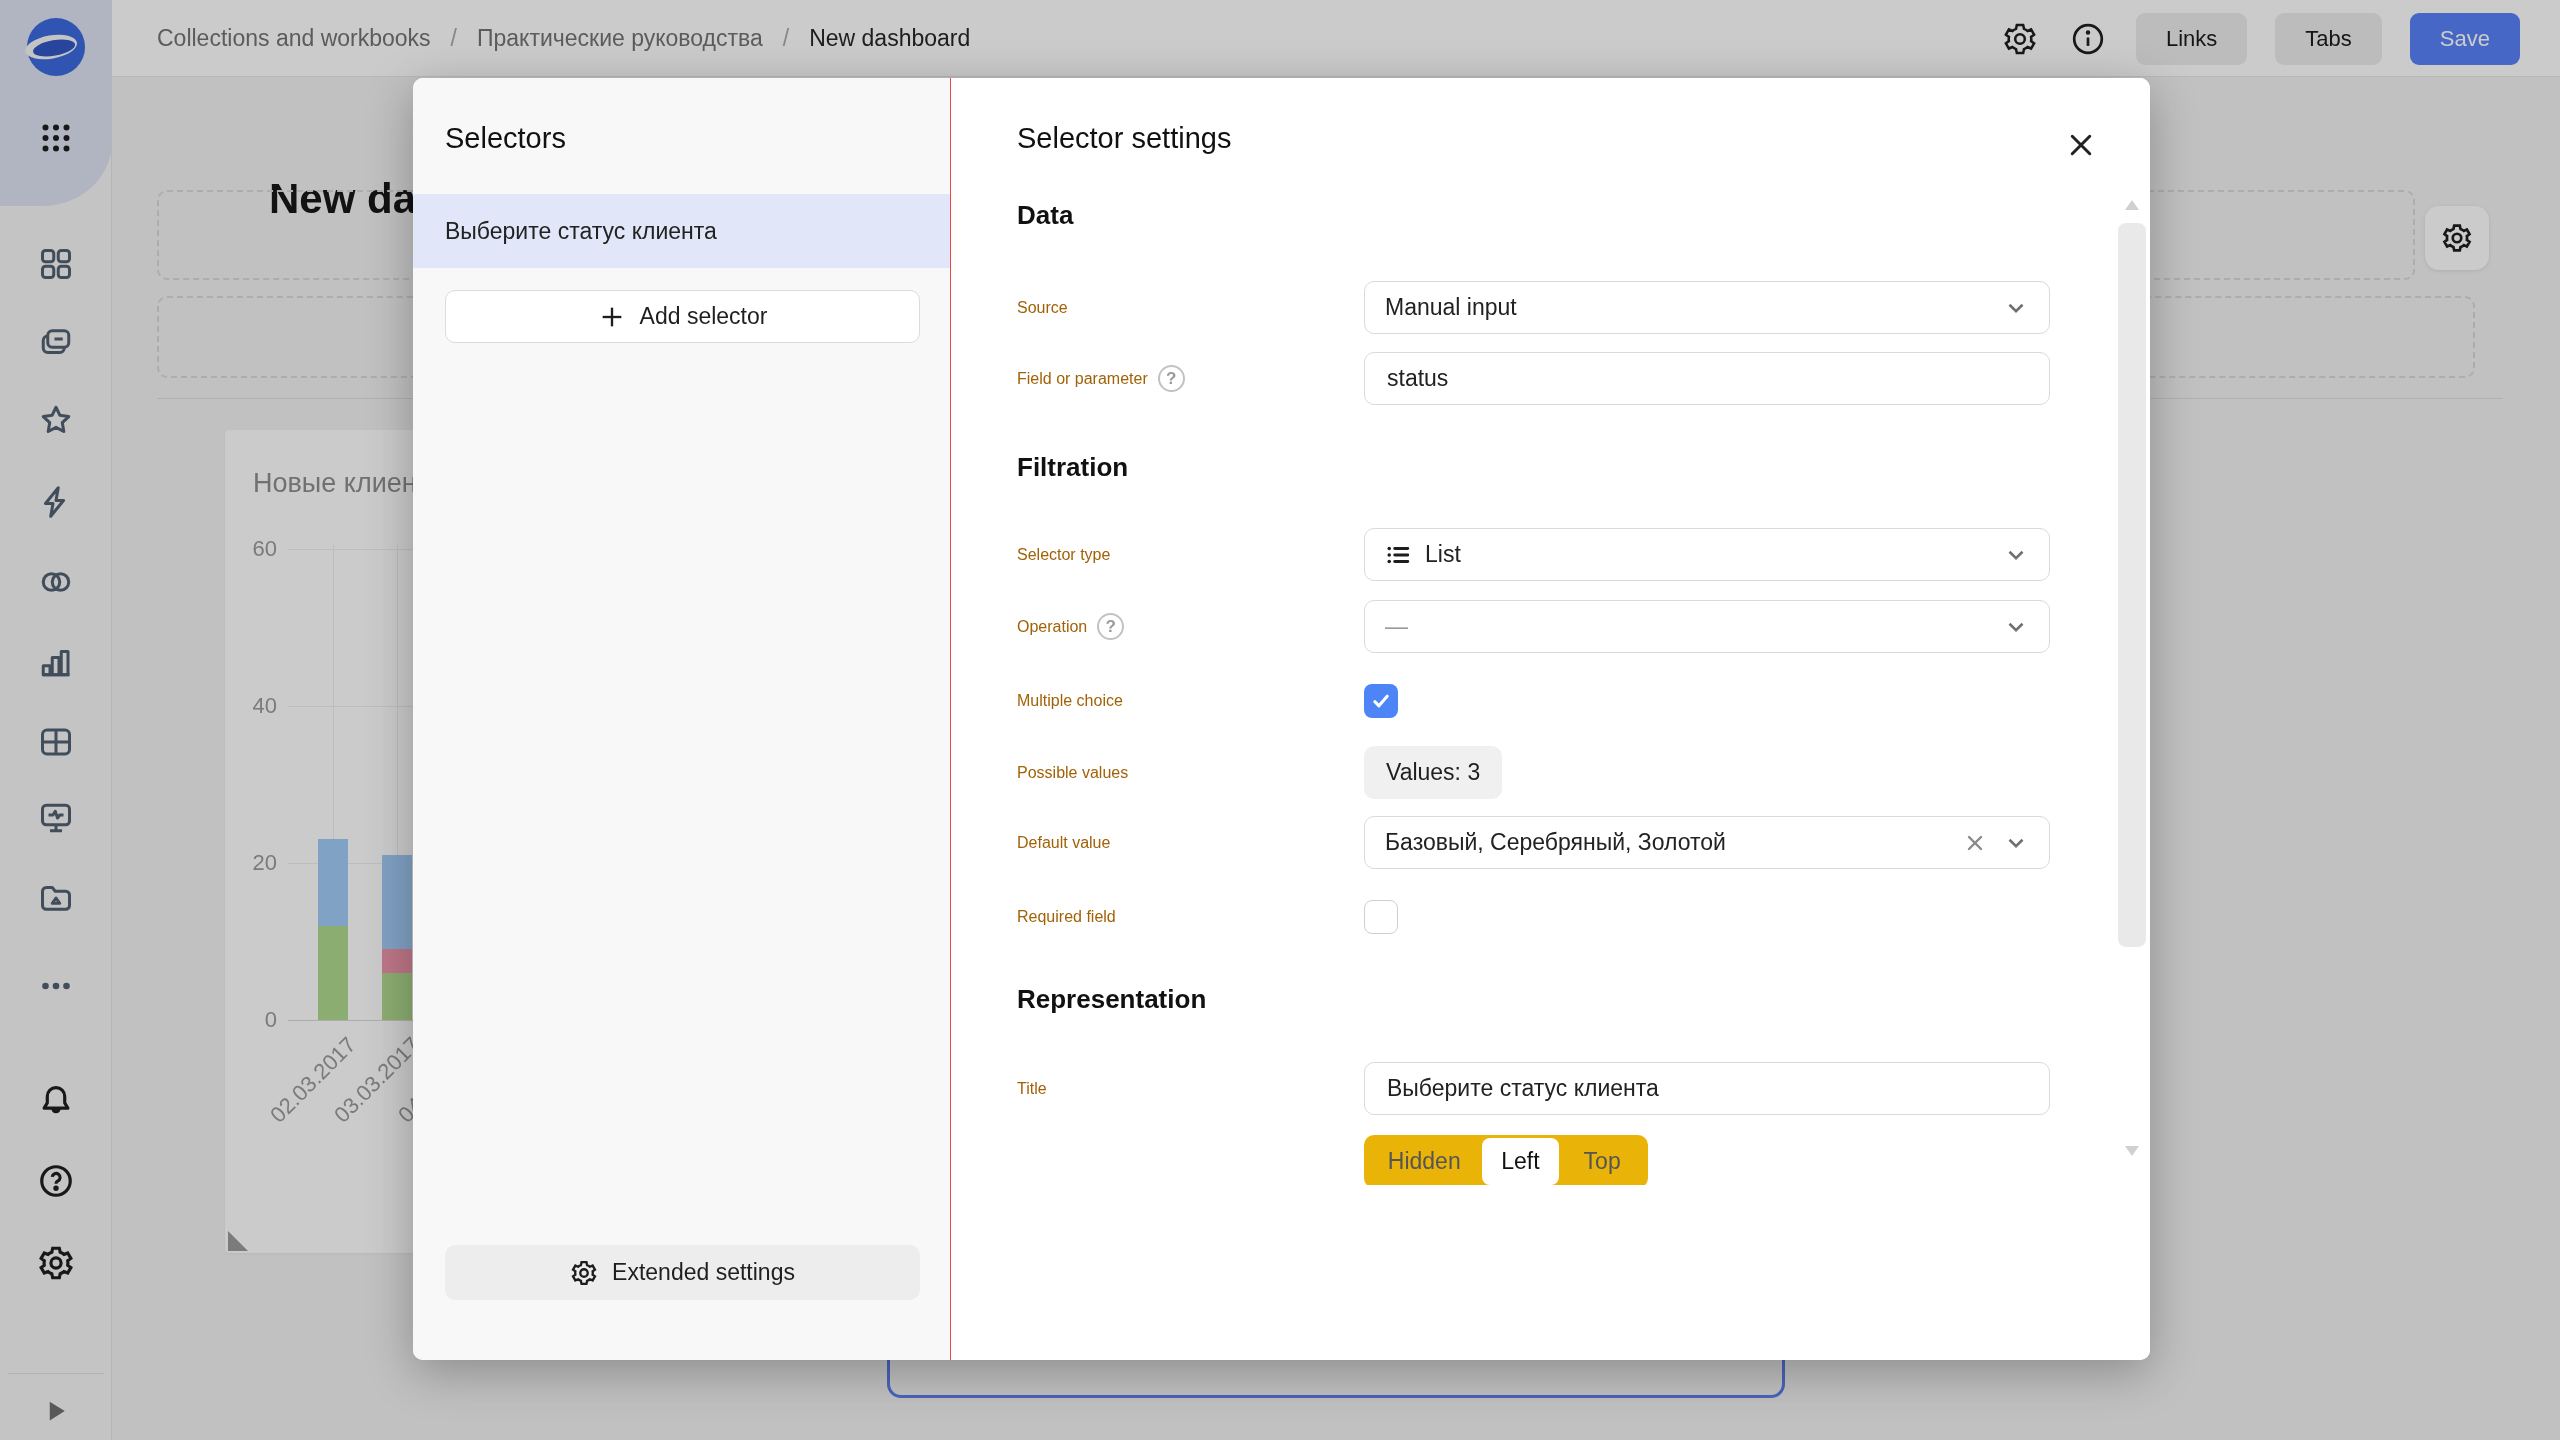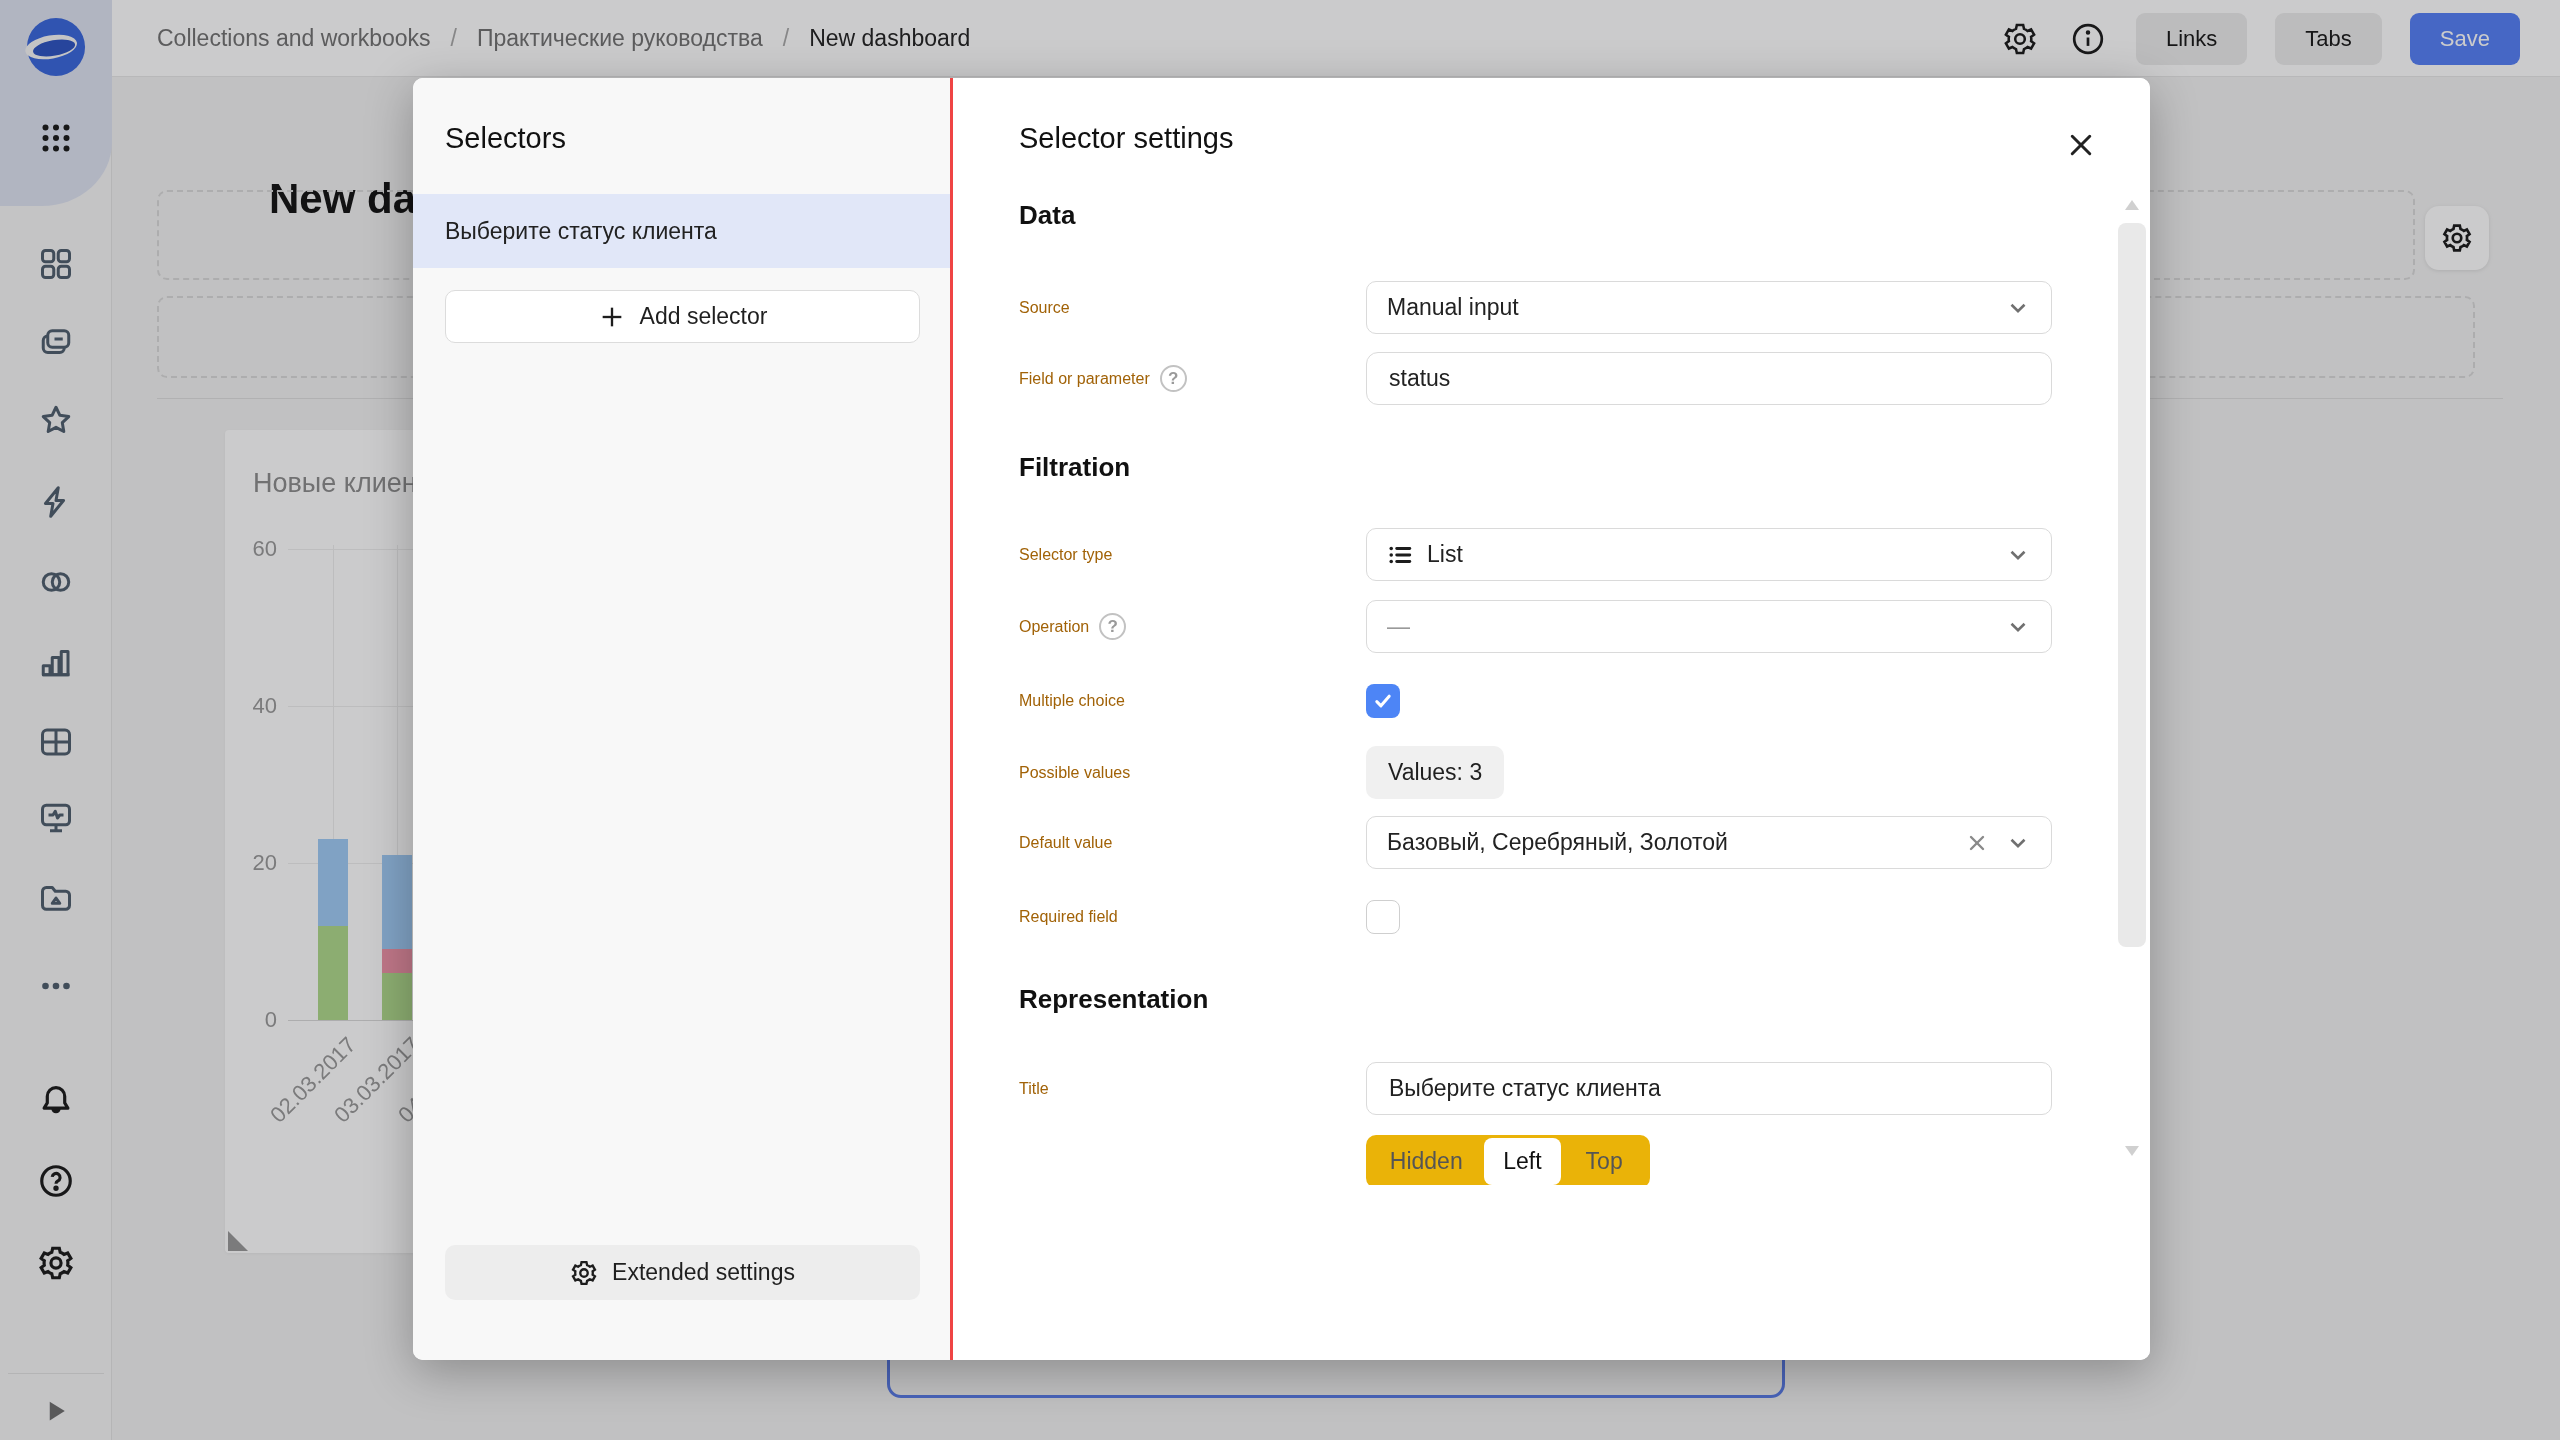--- a/index.html
+++ b/index.html
@@ -49,21 +49,21 @@
 
   .sel-panel{position:absolute;left:0;top:0;width:537px;height:100%;background:#f8f8f8;}
   .sel-panel-title{position:absolute;left:32px;top:44px;font-size:29px;color:#111;}
   .sel-item{position:absolute;left:0;top:116px;width:537px;height:74px;background:#e1e7f8;display:flex;align-items:center;
             padding-left:32px;font-size:23px;color:#222;cursor:pointer;}
   .add-selector{position:absolute;left:32px;top:212px;width:475px;height:53px;background:#fff;border:1px solid #dcdcdc;border-radius:10px;
                 display:flex;align-items:center;justify-content:center;gap:14px;font-size:23px;cursor:pointer;}
   .ext-settings{position:absolute;left:32px;top:1167px;width:475px;height:55px;background:#ededed;border-radius:10px;
                 display:flex;align-items:center;justify-content:center;gap:14px;font-size:23px;cursor:pointer;}
 
-  .set-panel{position:absolute;left:537px;top:0;right:0;height:100%;background:#fff;border-left:3px solid #ef4444;}
+  .set-panel{position:absolute;left:537px;top:0;right:0;height:100%;background:#fff;border-left:1px solid #ef4444;}
   .set-title{position:absolute;left:66px;top:44px;font-size:29px;color:#111;}
   .close-x{position:absolute;right:48px;top:46px;width:42px;height:42px;display:flex;align-items:center;justify-content:center;cursor:pointer;}
 
   .scrollwrap{position:absolute;left:0;top:110px;width:1170px;height:997px;overflow:hidden;}
   .sheading{position:absolute;left:66px;font-size:26px;font-weight:bold;color:#111;}
   .srow{position:absolute;left:0;width:1160px;height:53px;}
   .rlabel{position:absolute;left:66px;top:0;height:53px;display:flex;align-items:center;gap:10px;font-size:16px;color:#a16207;}
   .qmark{width:27px;height:27px;border:2px solid #c2c2c2;border-radius:50%;display:inline-flex;align-items:center;justify-content:center;
          color:#9a9a9a;font-size:17px;font-weight:bold;}
   .qmark::after{content:"?";}
@@ -341,21 +341,21 @@
                 </svg>
             </span>
           </div>
         </div>
 
         <div class="srow" style="top:164px;">
           <div class="rlabel">
             <span>Field or parameter</span>
             <span class="qmark"></span>
           </div>
-          <div class="ctrl" style="cursor:text;border-radius:12px;">
+          <div class="ctrl" style="cursor:text;">
             <input value="status" style="">
           </div>
         </div>
 
         <div class="sheading" style="top:264px;">Filtration</div>
 
         <div class="srow" style="top:412px;">
           <div class="rlabel">
             <span>Operation</span>
             <span class="qmark"></span>

